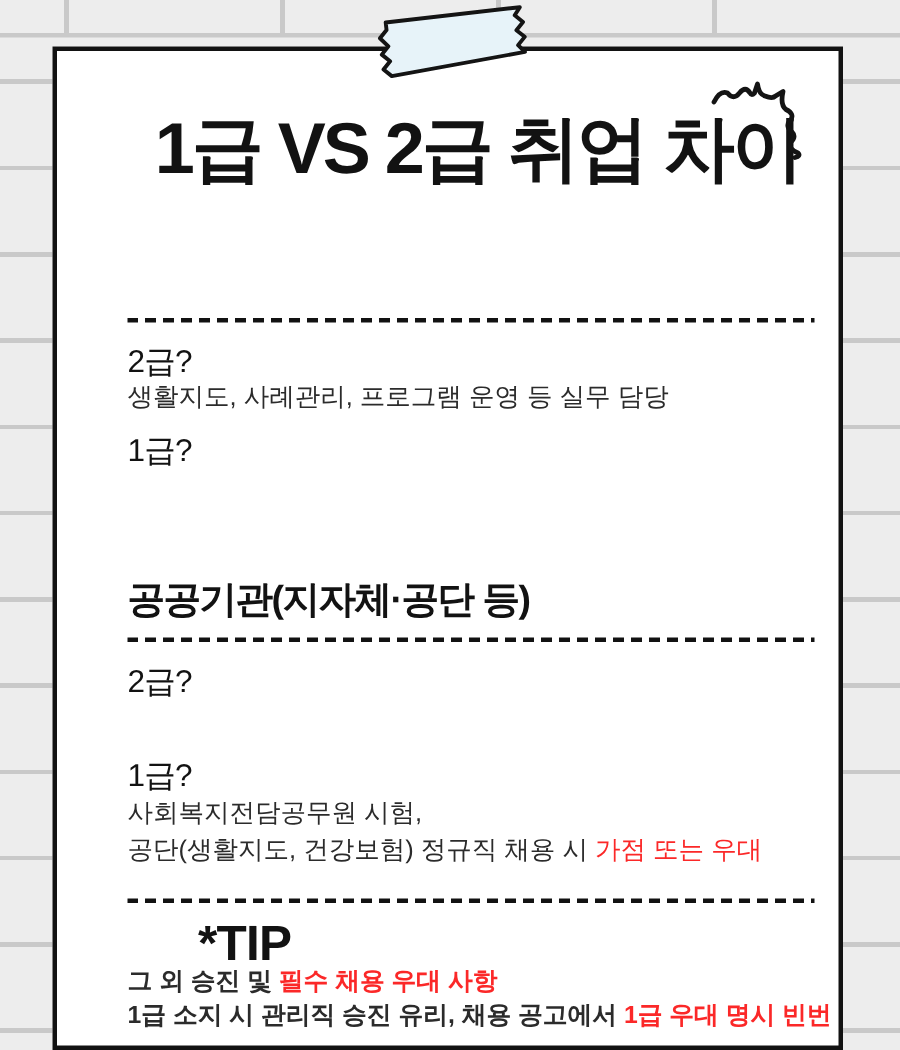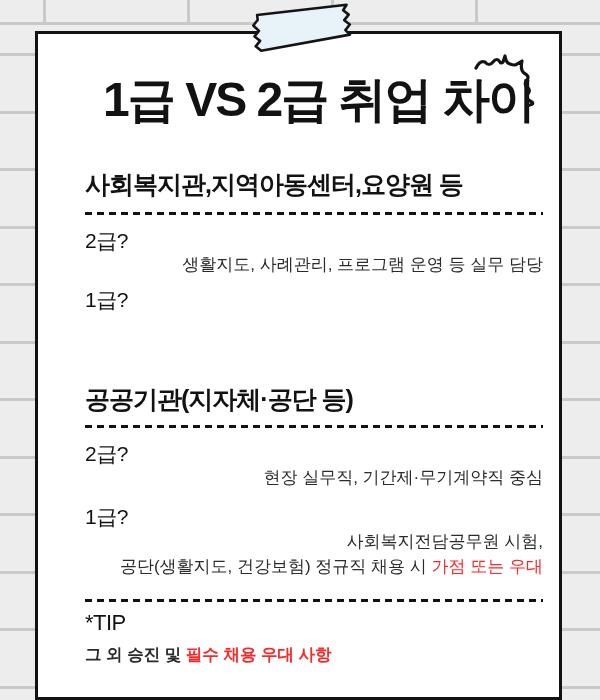--- a/index.html
+++ b/index.html
@@ -57,24 +57,24 @@
   .sec-heading{
     font-size:25px;font-weight:900;letter-spacing:-1px;
     color:var(--ink);white-space:nowrap;
   }
   .lv-label{
     font-size:21px;font-weight:400;letter-spacing:-0.5px;
     color:var(--ink);
   }
   .body-text{
     font-size:17px;font-weight:400;color:var(--body-ink);
-    line-height:26px;white-space:nowrap;text-align:right;
+    line-height:26px;white-space:nowrap;
   }
   .tip-label{
-    font-size:22px;font-weight:400;color:var(--ink);letter-spacing:-0.5px;
+    font-size:33px;font-weight:700;color:var(--ink);letter-spacing:-0.5px;margin-left:47px;
   }
   .tip-text{
     font-size:16.5px;color:var(--body-ink);line-height:22px;white-space:nowrap;
   }
   .red{color:var(--highlight-red);}
   .dash{
     height:3px;
     background:repeating-linear-gradient(
       to right,
       var(--ink) 0 7px,
@@ -97,40 +97,39 @@
 <div class="stage">
 
   <div class="wall">
     <div class="wall-top-row"></div>
   </div>
 
   <div class="card">
 
     <h1 class="poster-title">1급 VS 2급 취업 차이</h1>
 
-    <h2 class="card-abs sec-heading" style="top:134px">사회복지관,지역아동센터,요양원 등</h2>
     <div class="card-abs dash" style="top:178px"></div>
 
     <h3 class="card-abs lv-label" style="top:193px">2급?</h3>
     <p class="card-abs body-text" style="top:218px">생활지도, 사례관리, 프로그램 운영 등 실무 담당</p>
 
     <h3 class="card-abs lv-label" style="top:252px">1급?</h3>
 
     <h2 class="card-abs sec-heading" style="top:349px">공공기관(지자체·공단 등)</h2>
     <div class="card-abs dash" style="top:391px"></div>
 
     <h3 class="card-abs lv-label" style="top:406px">2급?</h3>
-    <p class="card-abs body-text" style="top:431px">현장 실무직, 기간제·무기계약직 중심</p>
 
     <h3 class="card-abs lv-label" style="top:469px">1급?</h3>
     <p class="card-abs body-text" style="top:495px;line-height:25px"><span>사회복지전담공무원 시험,</span><br><span>공단(생활지도, 건강보험) 정규직 채용 시 </span><span class="red">가점 또는 우대</span></p>
 
     <div class="card-abs dash" style="top:565px"></div>
     <h2 class="card-abs tip-label" style="top:576px">*TIP</h2>
     <p class="card-abs tip-text" style="top:609px"><span>그 외 승진 및 </span><span class="red">필수 채용 우대 사항</span></p>
+    <p class="card-abs tip-text" style="top:632px"><span>1급 소지 시 관리직 승진 유리, 채용 공고에서 </span><span class="red">1급 우대 명시 빈번</span></p>
   </div>
 
   <div class="doodle">
     <svg width="70" height="60" viewBox="470 50 70 60" fill="none" xmlns="http://www.w3.org/2000/svg">
       <path d="M476,68 Q480,60 485,62 Q489,67 493,62 Q497,57 500,62 Q501,64 503,62 L505,56 Q506,63 510,64 Q515,66 517,64 L522,61 Q520,70 524,73 Q530,76 527,80 Q523,84 528,88 Q531,91 527,95 Q525,99 532,102 Q534,104 530,105" stroke="#141414" stroke-width="3.2" stroke-linecap="round" stroke-linejoin="round"></path>
     </svg>
   </div>
 
   <div class="tape">
     <svg width="106" height="46" viewBox="0 0 106 46" xmlns="http://www.w3.org/2000/svg">

